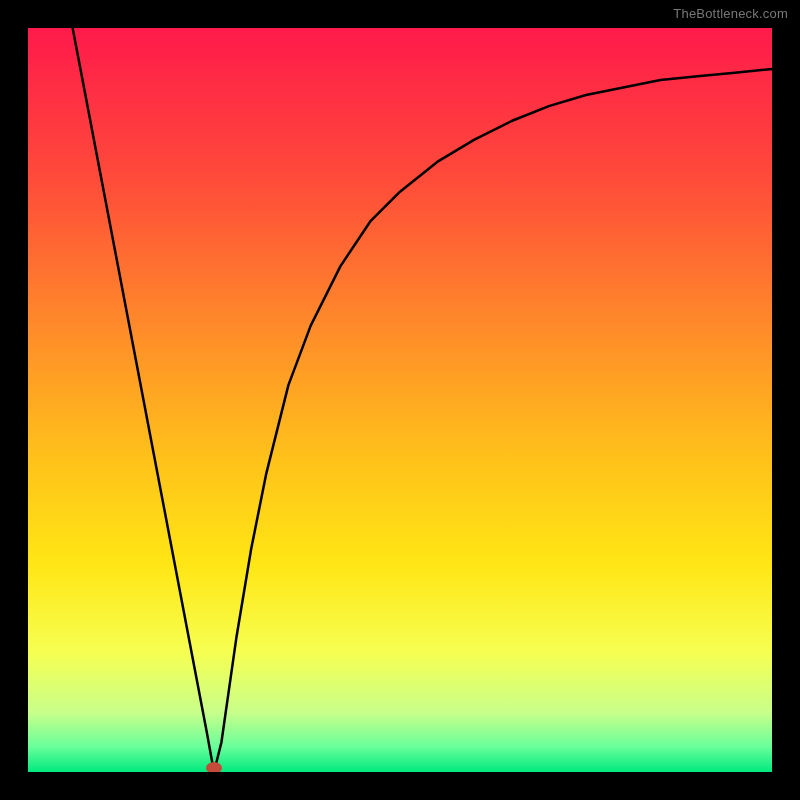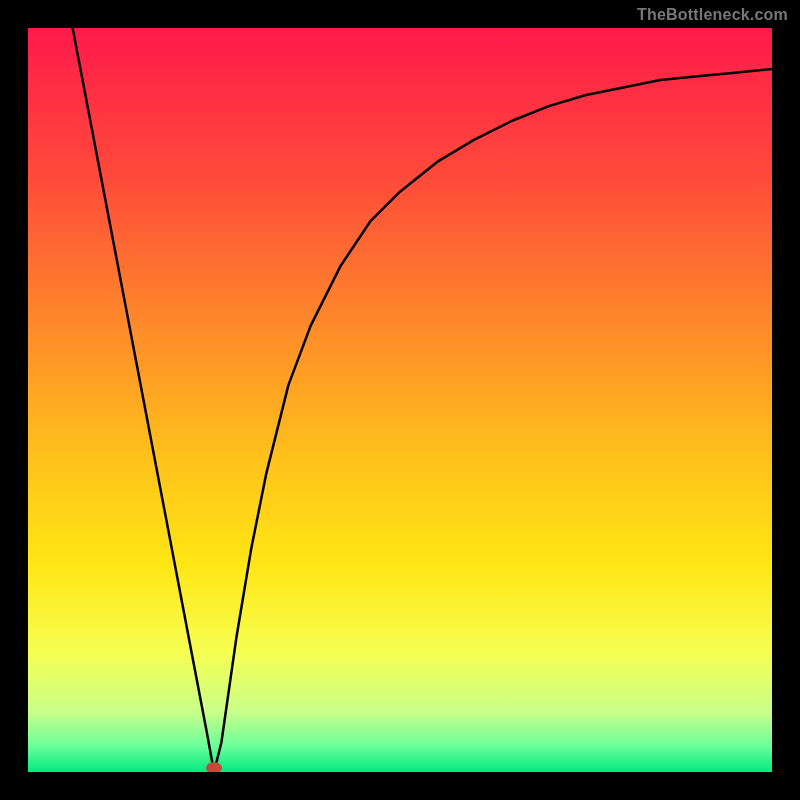--- a/index.html
+++ b/index.html
@@ -22,22 +22,22 @@
     top: 28px;
     width: 744px;
     height: 744px;
     overflow: hidden;
   }
   .attribution {
     position: absolute;
     top: 6px;
     right: 12px;
     color: #777;
-    font-size: 16px;
-    font-weight: 700;
+    font-size: 13px;
+    font-weight: 400;
     letter-spacing: 0.2px;
   }
   svg {
     display: block;
   }
 </style>
 </head>
 <body>
 
 <div class="frame">

